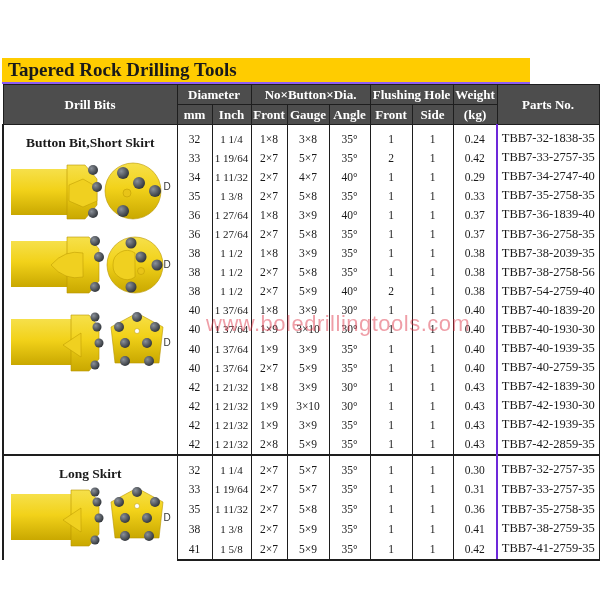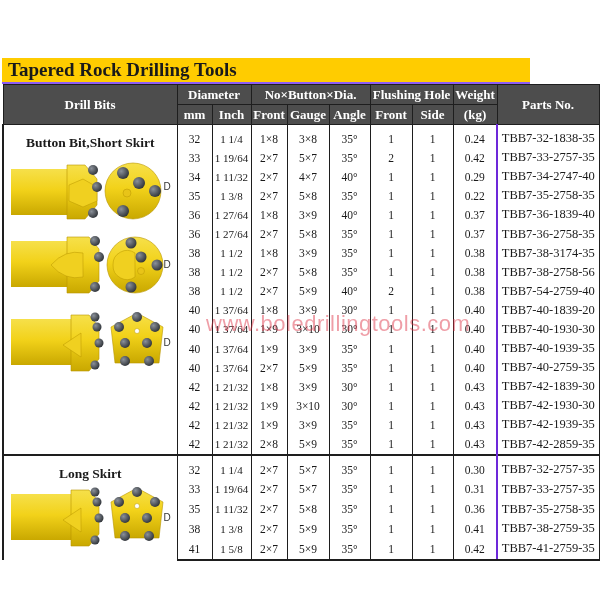--- a/index.html
+++ b/index.html
@@ -203,21 +203,21 @@
         <td class="part">TBB7-34-2747-40</td>
       </tr>
       <tr>
         <td>35</td>
         <td class="inch">1 3/8</td>
         <td>2×7</td>
         <td>5×8</td>
         <td>35°</td>
         <td>1</td>
         <td>1</td>
-        <td>0.22</td>
+        <td>0.33</td>
         <td class="part">TBB7-35-2758-35</td>
       </tr>
       <tr>
         <td>36</td>
         <td class="inch">1 27/64</td>
         <td>1×8</td>
         <td>3×9</td>
         <td>40°</td>
         <td>1</td>
         <td>1</td>
@@ -237,21 +237,21 @@
       </tr>
       <tr>
         <td>38</td>
         <td class="inch">1 1/2</td>
         <td>1×8</td>
         <td>3×9</td>
         <td>35°</td>
         <td>1</td>
         <td>1</td>
         <td>0.38</td>
-        <td class="part">TBB7-38-3174-35</td>
+        <td class="part">TBB7-38-2039-35</td>
       </tr>
       <tr>
         <td>38</td>
         <td class="inch">1 1/2</td>
         <td>2×7</td>
         <td>5×8</td>
         <td>35°</td>
         <td>1</td>
         <td>1</td>
         <td>0.38</td>

